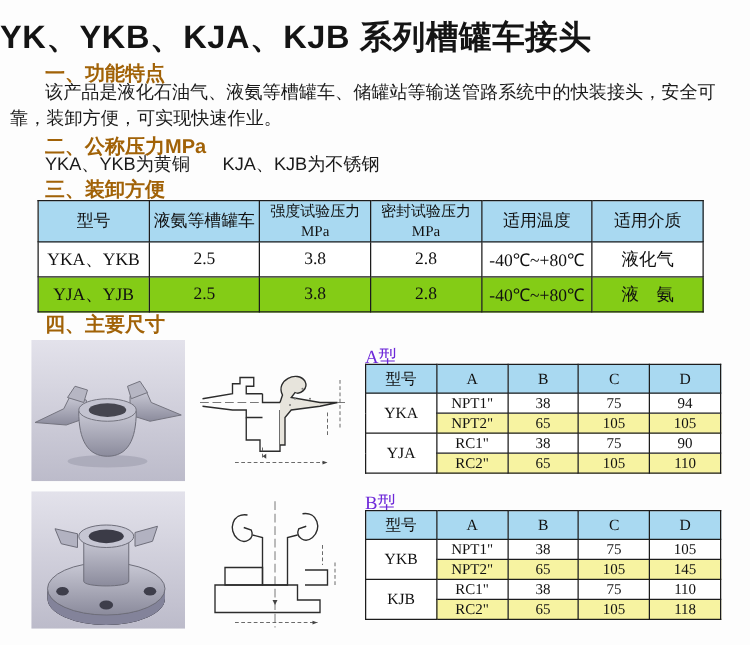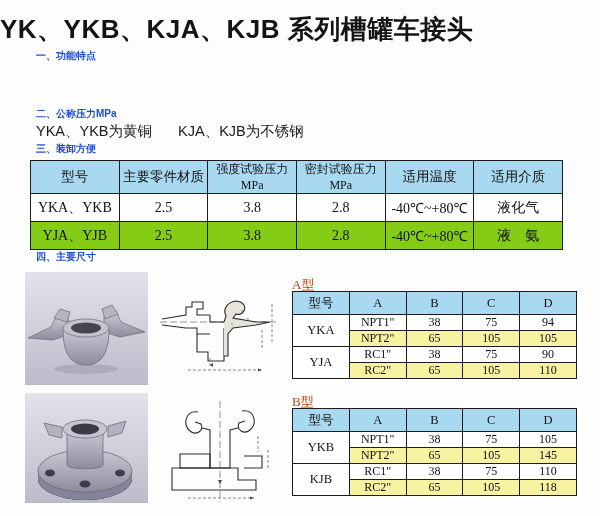--- a/index.html
+++ b/index.html
@@ -5,21 +5,21 @@
   html,body { margin:0; padding:0; background:#ffffff; }
   .page {
     position:relative; width:600px; height:516px; background:#fdfdfd;
     font-family:"Liberation Sans", sans-serif; color:#111; overflow:hidden;
   }
   .title {
     position:absolute; top:12px; left:0; width:100%; 
     font-size:26px; font-weight:bold; color:#141414; letter-spacing:0.5px;
   }
   .sec-heading {
-    position:absolute; left:36px; color:#1d4ed8; font-weight:bold; font-size:10px;
+    position:absolute; left:36px; color:#a16207; font-weight:bold; font-size:16px;
   }
   .body-text {
     position:absolute; top:64px; left:8px; width:586px;
     font-size:14.5px; line-height:21px; text-indent:28px; color:#1a1a1a;
   }
   .materials-line {
     position:absolute; top:122px; left:36px; font-size:14.5px; color:#1a1a1a;
   }
   .materials-line .m2 { margin-left:22px;margin-top:32px; }
 
@@ -31,21 +31,21 @@
   }
   .perf th, .perf td { border:1.6px solid #1c1c1c; height:27px; padding:0 1px; }
   .perf th { background:#a9d9f1; font-weight:normal; font-size:13.5px; }
   .perf th.narrow { font-size:12px; }
   .perf td { font-size:14px; background:#ffffff; }
   .perf tr.alt td { background:#84cc16; }
 
   
   .dim-label {
     position:absolute; left:292px; font-family:"Liberation Serif", serif;
-    font-size:13px; color:#c2410c;
+    font-size:15px; color:#6d28d9;
   }
   table.dim {
     position:absolute; left:292px; width:285px; border-collapse:collapse;
     text-align:center; font-family:"Liberation Serif", serif; table-layout:fixed;
   }
   .dim th, .dim td { border:1.4px solid #1c1c1c; padding:0 1px; }
   .dim th { background:#a9d9f1; font-weight:normal; font-size:12.5px; height:22px; }
   .dim td { font-size:12px; height:15px; background:#ffffff; }
   .dim tr.alt td { background:#f7f3a1; }
   .dim td.model { background:#ffffff; font-size:12.5px; }
@@ -54,34 +54,35 @@
   .img-box svg { display:block; }
 </style>
 </head>
 <body>
 
 <div class="page">
 
   <div class="title">YK、YKB、KJA、KJB 系列槽罐车接头</div>
 
   <div class="sec-heading" style="top:49px;">一、功能特点</div>
+  <div class="body-text">该产品是液化石油气、液氨等槽罐车、储罐站等输送管路系统中的快装接头，安全可靠，装卸方便，可实现快速作业。</div>
 
   <div class="sec-heading" style="top:107px;">二、公称压力MPa</div>
   <div class="materials-line">
     <span class="m1">YKA、YKB为黄铜</span>
     <span class="m2">KJA、KJB为不锈钢</span>
   </div>
 
   <div class="sec-heading" style="top:142px;">三、装卸方便</div>
 
   <table class="perf">
     <tbody>
         <tr>
       <th>型号</th>
-      <th>主要零件材质</th>
+      <th>液氨等槽罐车</th>
       <th class="narrow">强度试验压力MPa</th>
       <th class="narrow">密封试验压力MPa</th>
       <th>适用温度</th>
       <th>适用介质</th>
     </tr>
     <tr>
       <td>YKA、YKB</td>
       <td>2.5</td>
       <td>3.8</td>
       <td>2.8</td>

